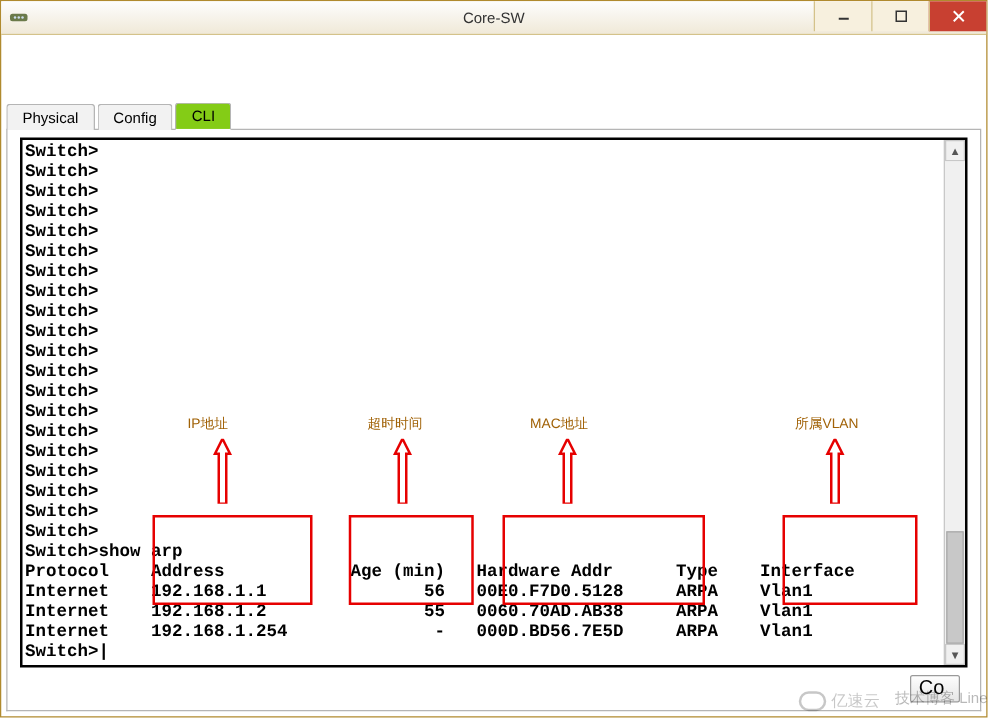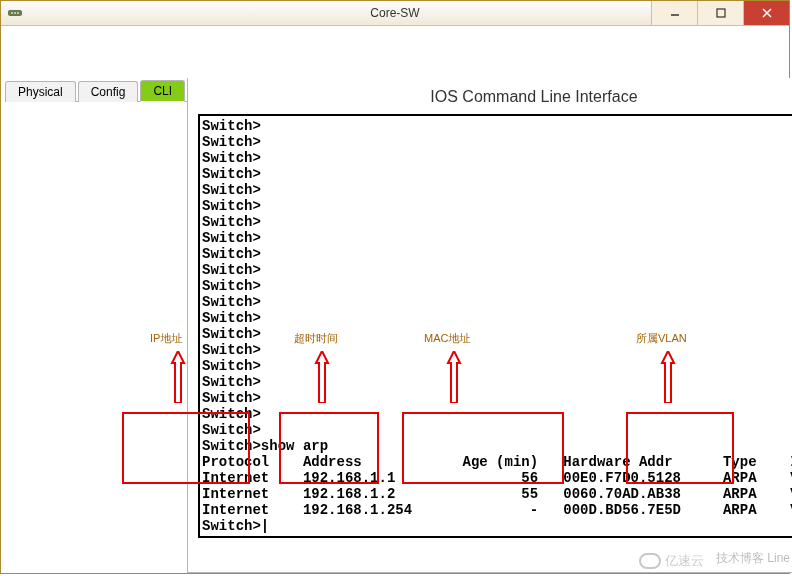--- a/index.html
+++ b/index.html
@@ -59,21 +59,21 @@
   }
   .win-btn.min { }
   .win-btn.max { }
   .win-btn.close {
     background: #c84031;
     color: #fff;
   }
   .content-area {
     flex: 1;
     display: flex;
-    flex-direction: row;
+    flex-direction: column;
     padding: 4px;
     position: relative;
     margin-top: 48px;
   }
   .tab-row {
     display: flex;
     align-items: flex-end;
     height: 24px;
     border-bottom: 1px solid #b5b5b5;
   }
@@ -260,21 +260,20 @@
   </div>
 
   <div class="content-area">
     <div class="tab-row">
       <div class="tab">Physical</div>
       <div class="tab">Config</div>
       <div class="tab active">CLI</div>
     </div>
 
     <div class="tab-body">
-      <div class="cli-title">IOS Command Line Interface</div>
 
       <div class="terminal-wrap">
         <div class="terminal" id="terminal">Switch&gt;
 Switch&gt;
 Switch&gt;
 Switch&gt;
 Switch&gt;
 Switch&gt;
 Switch&gt;
 Switch&gt;

